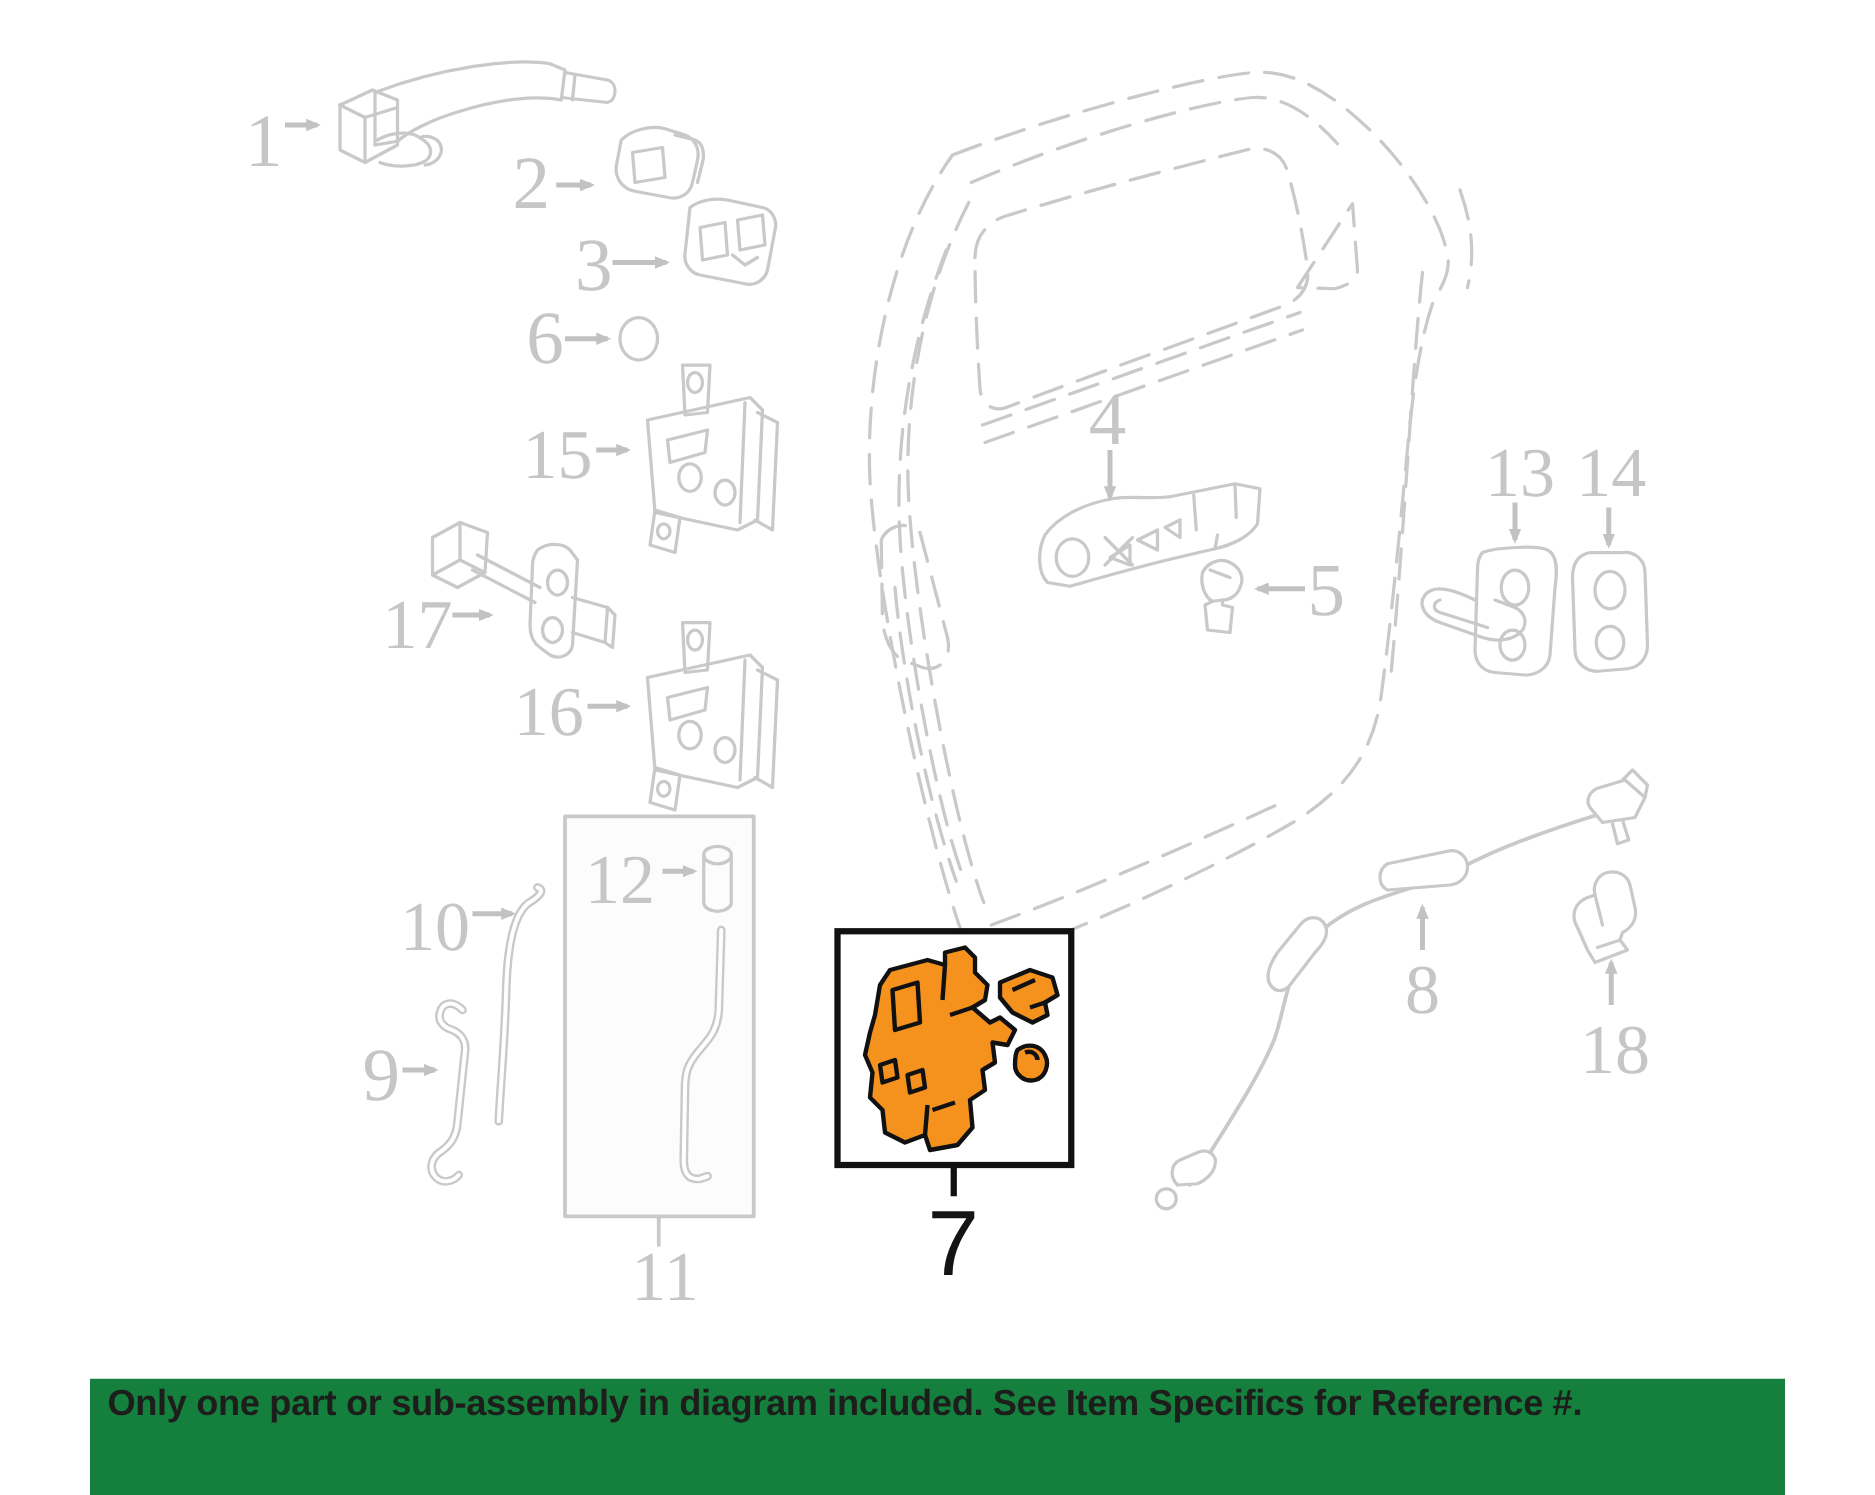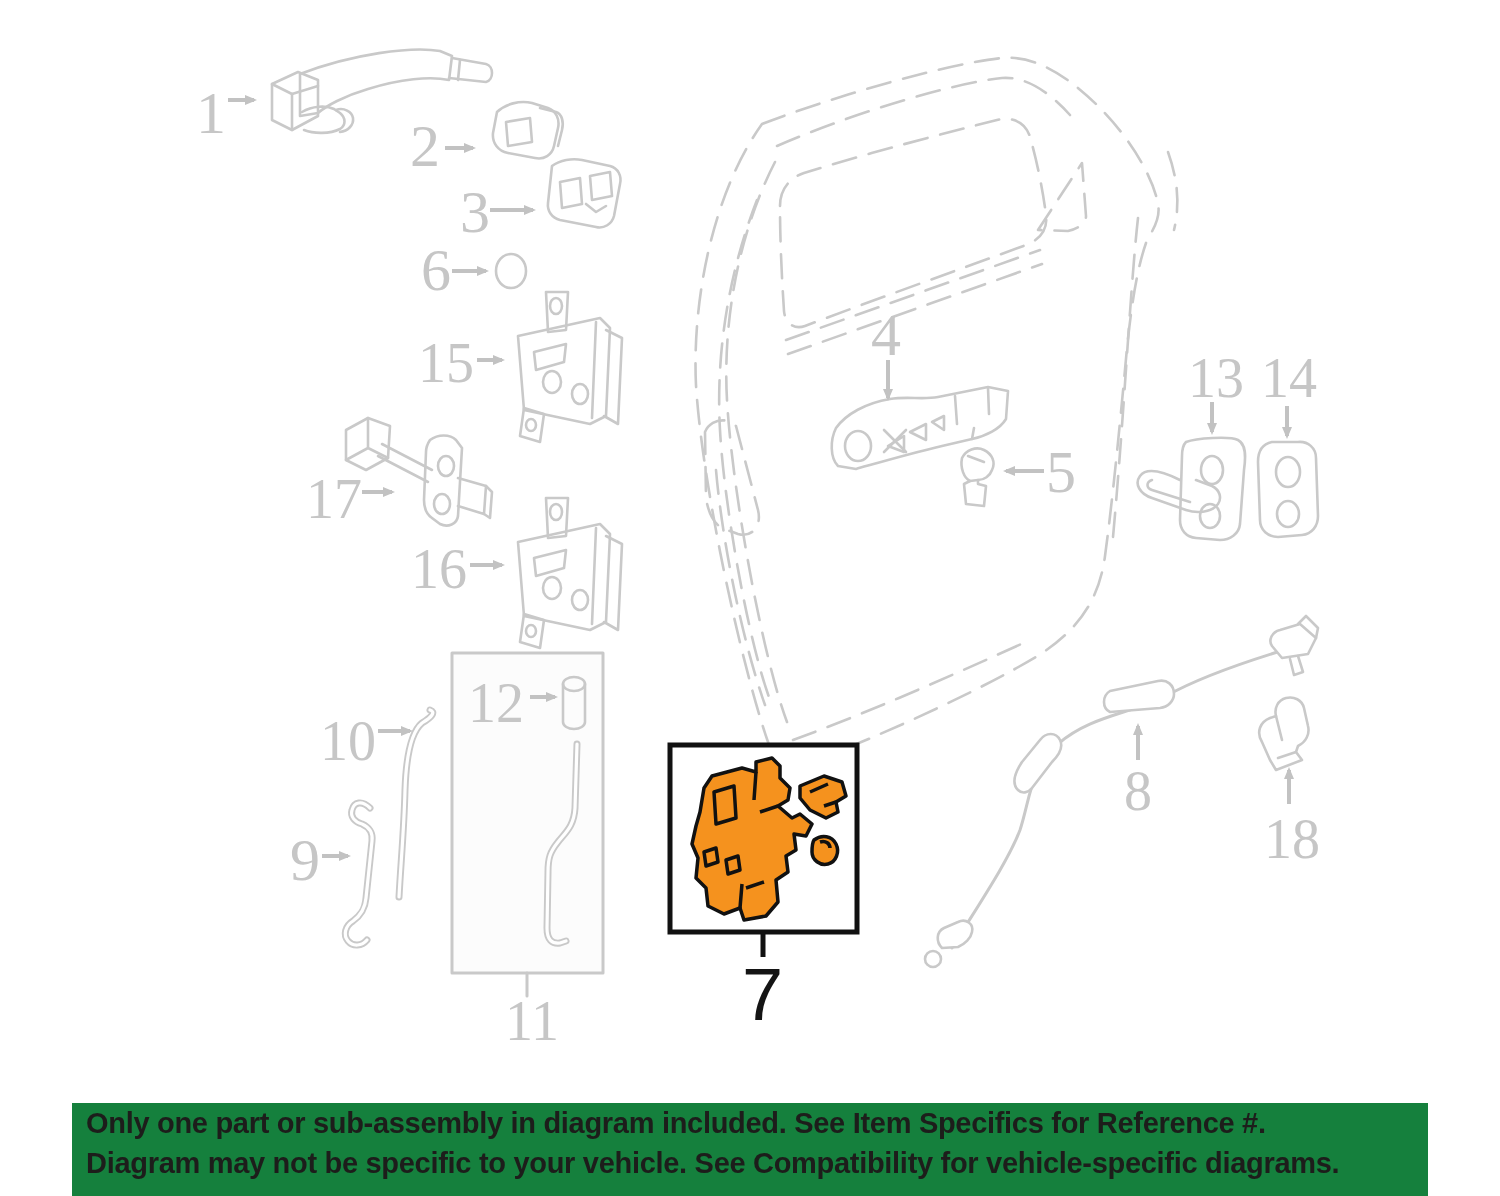--- a/index.html
+++ b/index.html
@@ -222,16 +222,15 @@
       <path d="M814 840 C822 834 832 836 836 844 C840 852 836 862 828 864 C820 866 812 860 812 852 C812 847 812 843 814 840 Z"></path>
       <path d="M820 842 C826 840 830 844 830 848" fill="none"></path>
     </g>
     <line x1="763" y1="932" x2="763" y2="957" stroke="#111111" stroke-width="5"></line>
     <text class="black-label" x="742" y="1020">7</text>
   </g>
 </svg>
 
 <div class="banner">
   <div class="bline">Only one part or sub-assembly in diagram included. See Item Specifics for Reference #.</div>
-  <div class="bline">Diagram may not be specific to your vehicle. See Compatibility for vehicle-specific diagrams.</div>
 </div>
 
 </div>
 
 </body></html>

